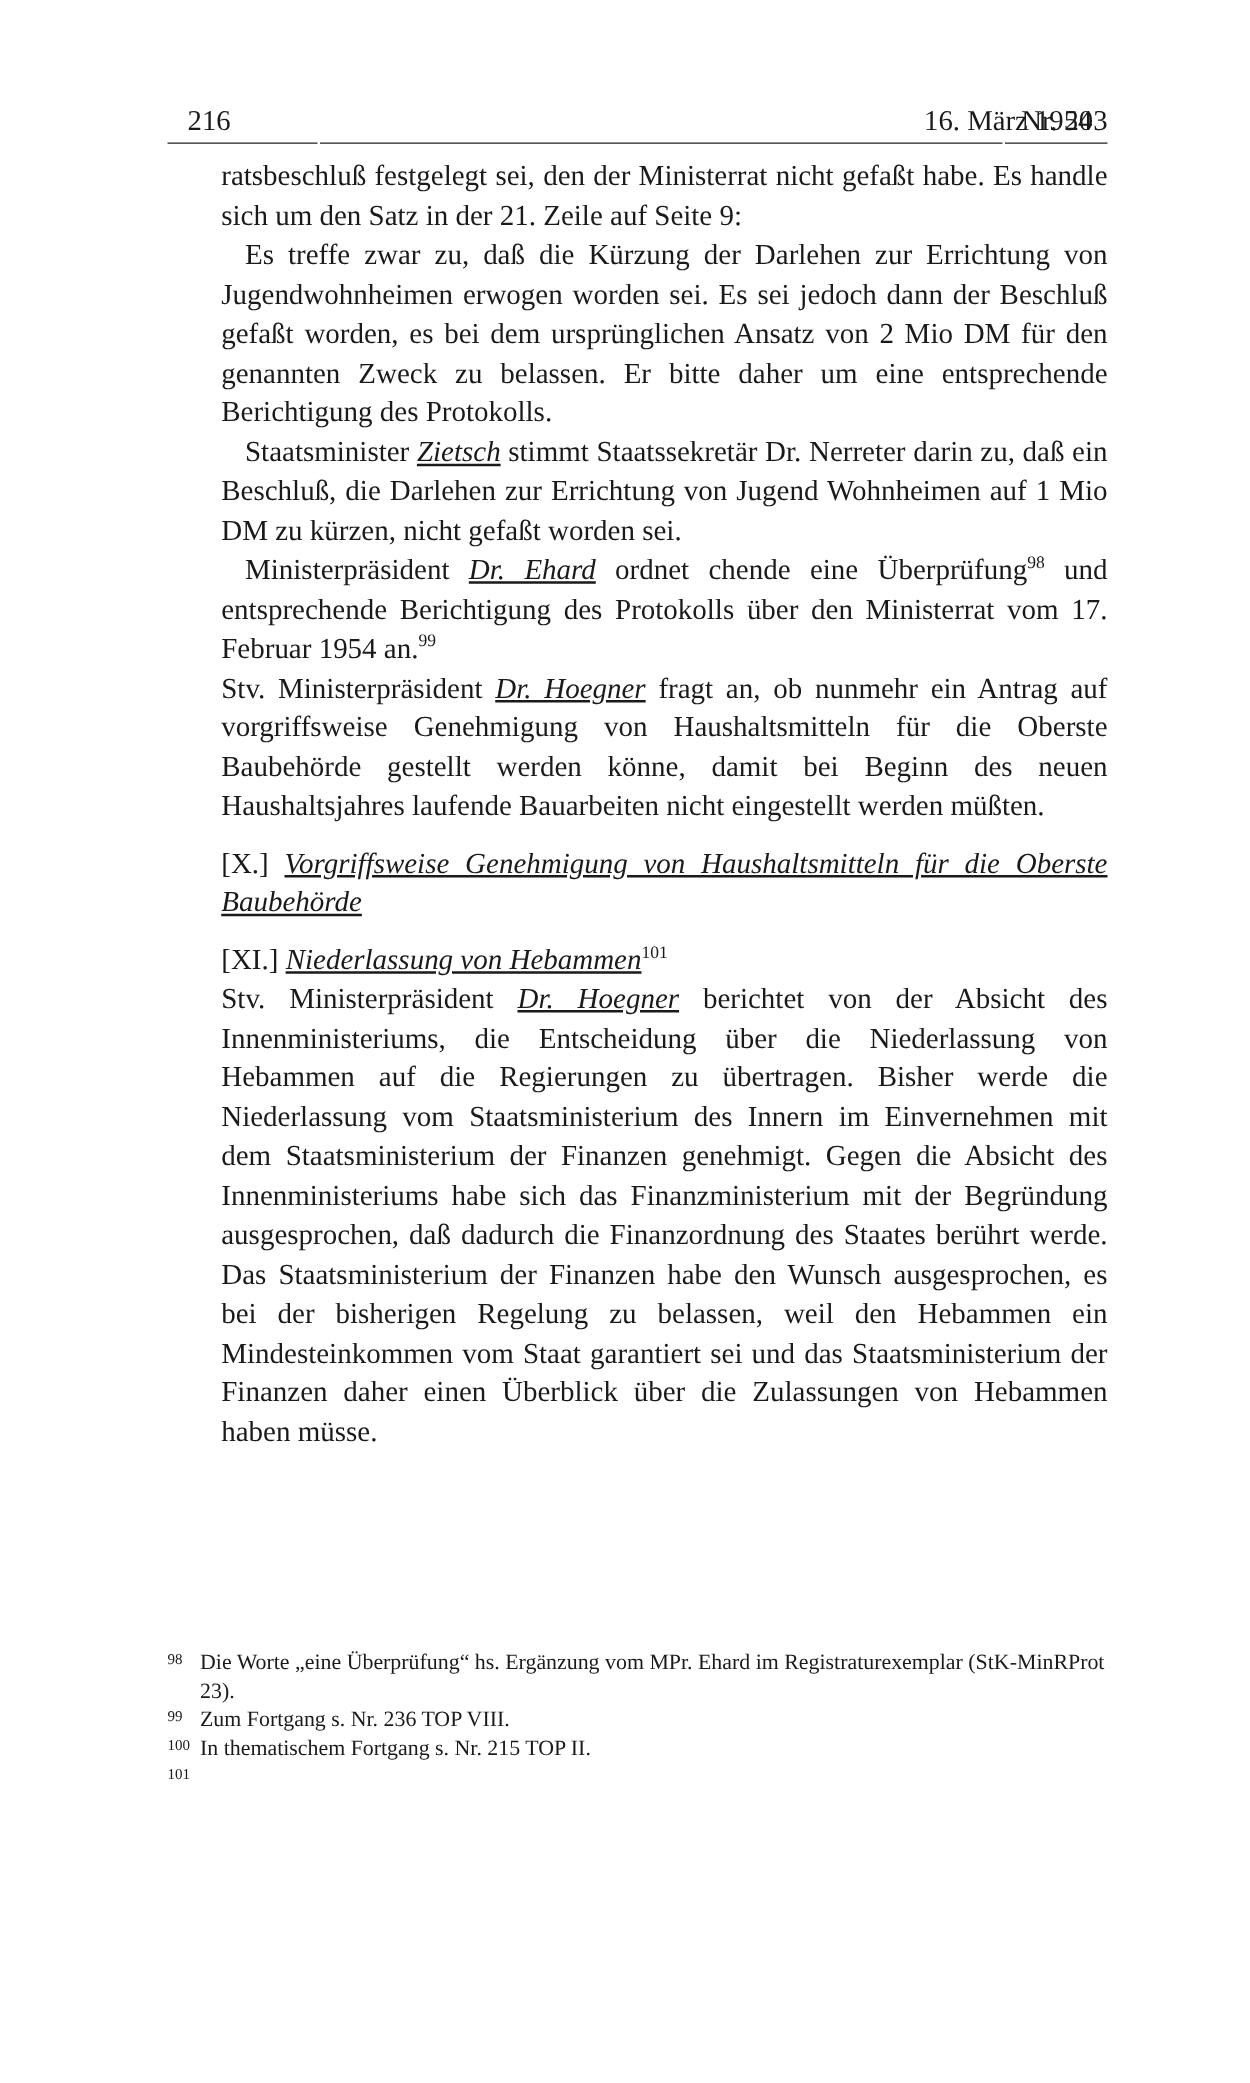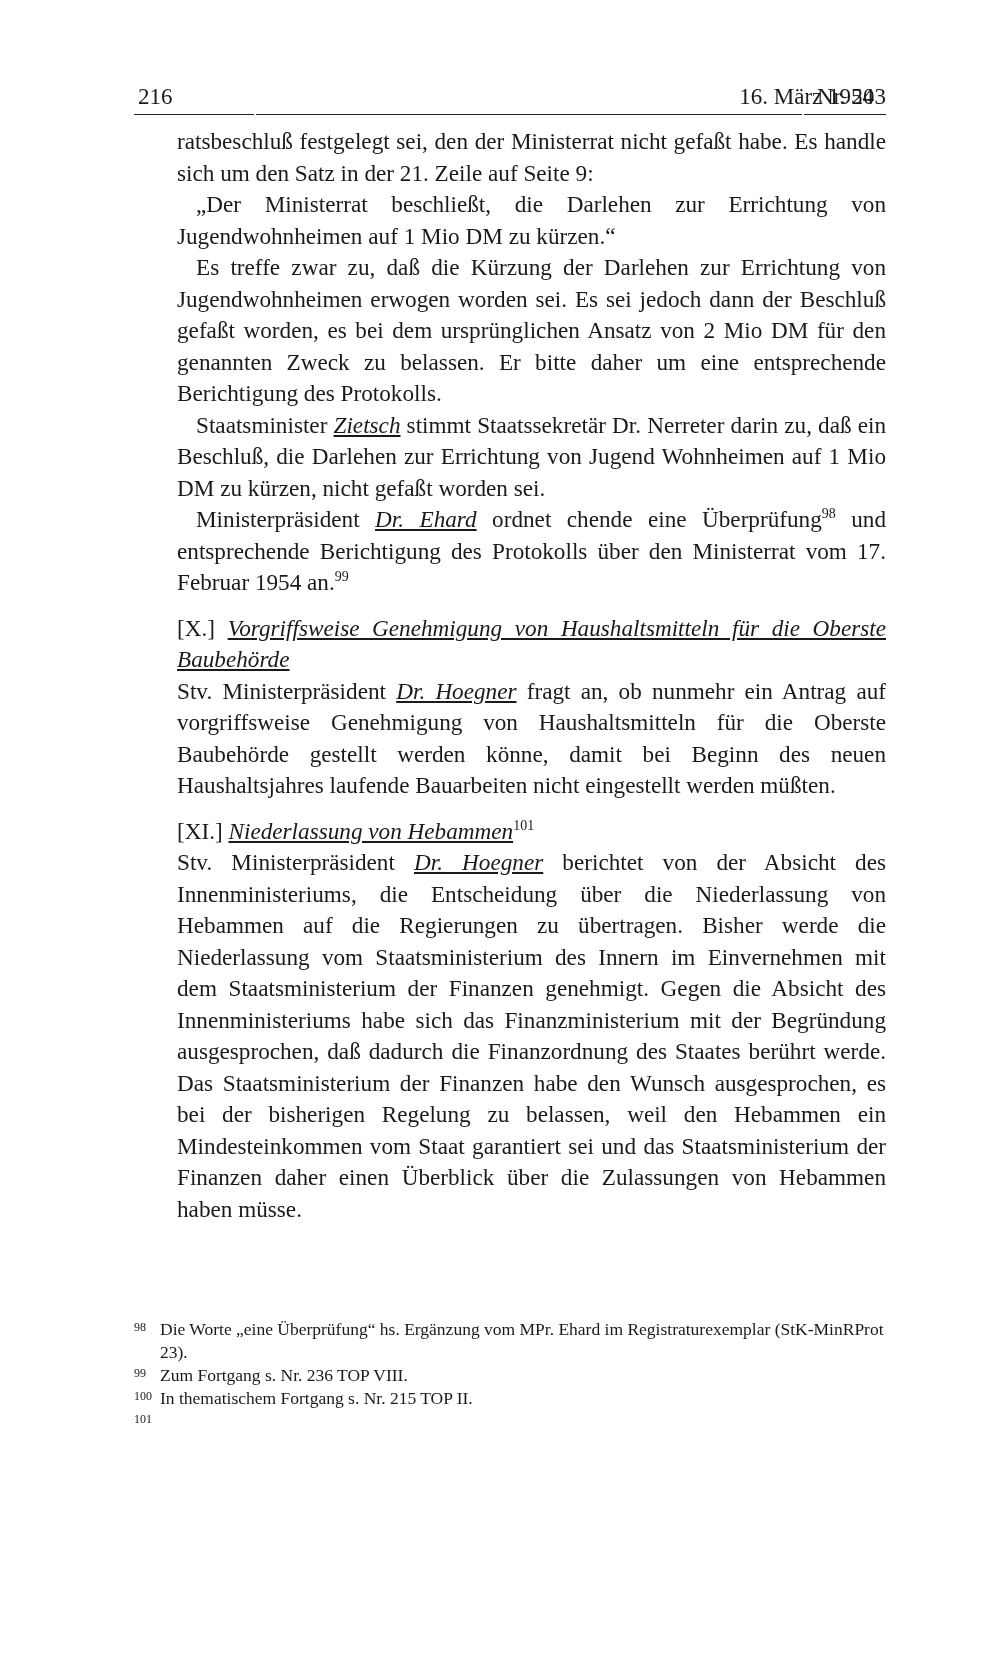--- a/index.html
+++ b/index.html
@@ -20,21 +20,21 @@
       left: 134px;
       top: 80px;
       width: 752px;
     }
     .header {
       position: relative;
       height: 36px;
       font-size: 23px;
       line-height: 30px;
     }
-    .header .left { position: absolute; left: 4px; top: 2px; }
+    .header .left { position: absolute; left: 16px; top: 2px; }
     .header .center { position: absolute; left: 0; right: 12px; top: 2px; text-align: right; }
     .header .right { position: absolute; right: 0; top: 2px; margin-left: 33px; }
     .header-rules {
       position: absolute;
       left: 0; right: 0; top: 34px;
       height: 1px;
       display: flex;
       gap: 2px;
     }
     .header-rules span { display: block; height: 1px; background: #222; }
@@ -91,27 +91,26 @@
     <span class="right">Nr. 203</span>
     <div class="header-rules">
       <span style="width:120px"></span>
       <span style="flex:1"></span>
       <span style="width:82px"></span>
     </div>
   </div>
 
   <div class="body-text">
     <p class="noindent">ratsbeschluß festgelegt sei, den der Ministerrat nicht gefaßt habe. Es handle sich um den Satz in der 21. Zeile auf Seite 9:</p>
-    <p class="quote">„Der Ministerrat beschließt, die Darlehen zur Errichtung von Jugendwohn­heimen auf 1 Mio DM zu kürzen.“</p>
     <p class="indent">Es treffe zwar zu, daß die Kürzung der Darlehen zur Errichtung von Jugend­wohnheimen erwogen worden sei. Es sei jedoch dann der Beschluß gefaßt worden, es bei dem ursprünglichen Ansatz von 2 Mio DM für den genannten Zweck zu belassen. Er bitte daher um eine entsprechende Berichtigung des Protokolls.</p>
     <p class="indent"><span>Staatsminister </span><i>Zietsch</i><span> stimmt Staatssekretär Dr. Nerreter darin zu, daß ein Beschluß, die Darlehen zur Errichtung von Jugend Wohnheimen auf 1 Mio DM zu kürzen, nicht gefaßt worden sei.</span></p>
     <p class="indent"><span>Ministerpräsident </span><i>Dr. Ehard</i><span> ordnet chende eine Überprüfung</span><sup>98</sup><span> und entspre­chende Berichtigung des Protokolls über den Ministerrat vom 17. Februar 1954 an.</span><sup>99</sup></p>
 
+    <p class="noindent"><span>Stv. Ministerpräsident </span><i>Dr. Hoegner</i><span> fragt an, ob nunmehr ein Antrag auf vorgriffsweise Genehmigung von Haushaltsmitteln für die Oberste Baubehörde gestellt werden könne, damit bei Beginn des neuen Haushaltsjahres laufende Bauarbeiten nicht eingestellt werden müßten.</span></p>
     <p class="noindent section-gap"><span>[X.]</span> <i>Vorgriffsweise Genehmigung von Haushaltsmitteln für die Oberste Baubehörde</i></p>
-    <p class="noindent"><span>Stv. Ministerpräsident </span><i>Dr. Hoegner</i><span> fragt an, ob nunmehr ein Antrag auf vorgriffsweise Genehmigung von Haushaltsmitteln für die Oberste Baubehörde gestellt werden könne, damit bei Beginn des neuen Haushaltsjahres laufende Bauarbeiten nicht eingestellt werden müßten.</span></p>
 
     <p class="noindent section-gap"><span>[XI.]</span> <i>Niederlassung von Hebammen</i><sup>101</sup></p>
     <p class="noindent"><span>Stv. Ministerpräsident </span><i>Dr. Hoegner</i><span> berichtet von der Absicht des Innenministe­riums, die Entscheidung über die Niederlassung von Hebammen auf die Regie­rungen zu übertragen. Bisher werde die Niederlassung vom Staatsministerium des Innern im Einvernehmen mit dem Staatsministerium der Finanzen geneh­migt. Gegen die Absicht des Innenministeriums habe sich das Finanzministe­rium mit der Begründung ausgesprochen, daß dadurch die Finanzordnung des Staates berührt werde. Das Staatsministerium der Finanzen habe den Wunsch ausgesprochen, es bei der bisherigen Regelung zu belassen, weil den Hebammen ein Mindesteinkommen vom Staat garantiert sei und das Staatsministerium der Finanzen daher einen Überblick über die Zulassungen von Hebammen haben müsse.</span></p>
   </div>
 </div>
 
 <div class="footnotes">
   <div class="fn">
     <span class="num">98</span>
     <span>Die Worte „eine Überprüfung“ hs. Ergänzung vom MPr. Ehard im Registraturexemplar (StK-MinRProt 23).</span>

